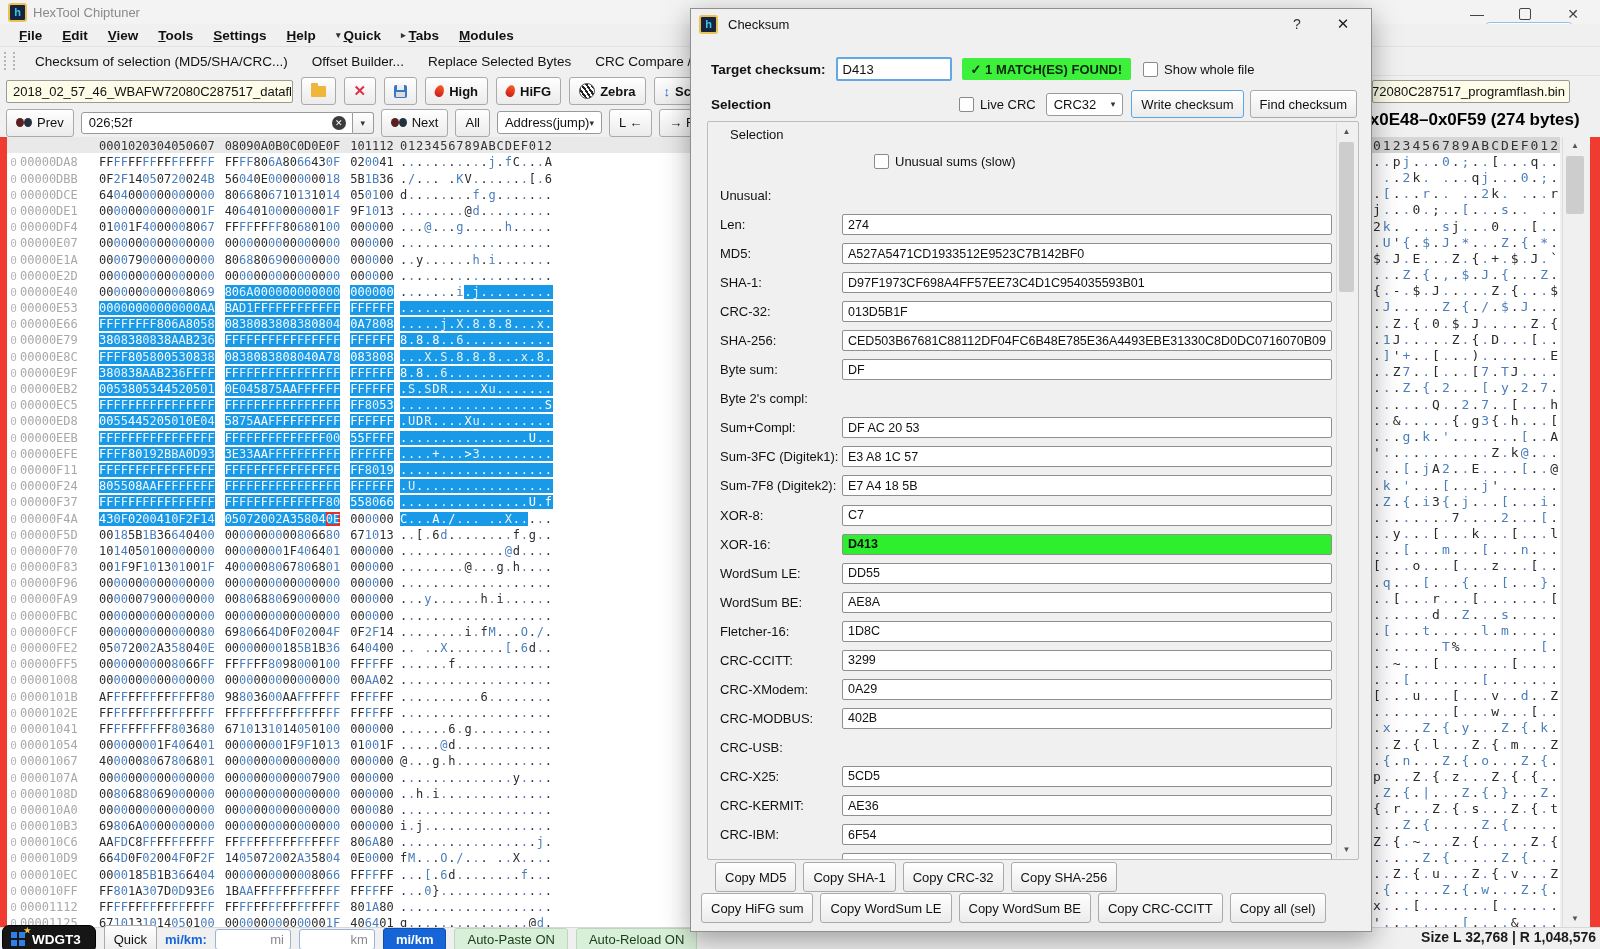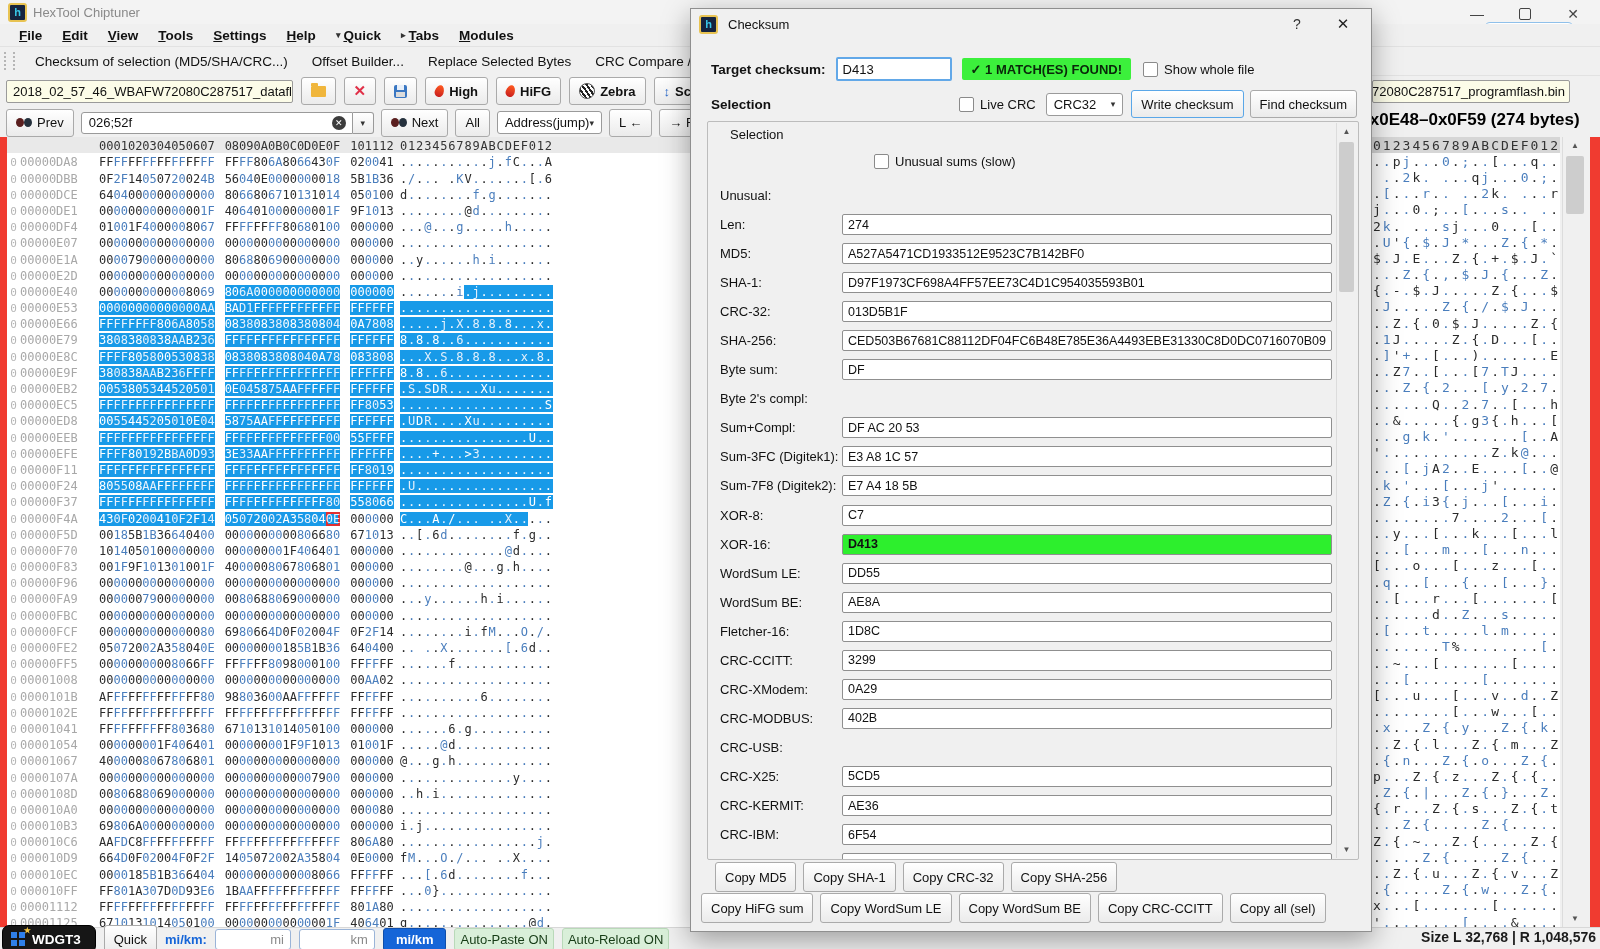--- a/index.html
+++ b/index.html
@@ -94,21 +94,21 @@
          padding:0 14px 0 8px;font-weight:bold;font-size:13.5px;border:1px solid #000;}
   .winlogo{width:14px;height:14px;display:grid;grid-template-columns:6px 6px;grid-template-rows:6px 6px;gap:1.5px;position:relative;}
   .winlogo i{background:#2f7fe8;display:block;}
   .winlogo:after{content:"★";position:absolute;right:-6px;top:-6px;color:#f4c542;font-size:8px;}
   #units-label{color:#1565d8;font-weight:bold;}
   .unit-input{width:62px;height:19px;background:#fff;border:1px solid #9ab4d8;border-radius:3px;display:flex;align-items:center;
               justify-content:flex-end;padding:0 6px;color:#8a8a8a;font-size:13px;}
   #mikm-btn{background:#1565d8;color:#fff;font-weight:bold;border:1px solid #0f4eaa;border-radius:3px;height:21px;
             display:inline-flex;align-items:center;padding:0 12px;}
   .green-btn{background:#d9efd9;border:1px solid #b9d9b9;border-radius:3px;height:21px;display:inline-flex;align-items:center;
-             padding:0 5px;color:#163c16;}
+             padding:0 12px;color:#163c16;}
   #size-info{position:absolute;right:4px;top:929px;font-weight:bold;font-size:14px;color:#1b1b1b;}
   
   #dialog{position:absolute;left:690px;top:8px;width:680px;height:922px;background:#f0f0f0;border:1px solid #8f8f8f;
           box-shadow:0 8px 26px rgba(0,0,0,.35);}
   #dlg-titlebar{position:absolute;left:0;top:0;width:100%;height:30px;display:flex;align-items:center;}
   #dlg-title{font-size:13px;margin-left:4px;}
   #dlg-help{position:absolute;right:62px;top:4px;width:24px;height:22px;display:flex;align-items:center;justify-content:center;font-size:14px;color:#333;}
   #dlg-close{position:absolute;right:14px;top:4px;width:28px;height:22px;display:flex;align-items:center;justify-content:center;font-size:15px;color:#222;}
   .dlg-row1{position:absolute;left:20px;top:47px;width:646px;height:26px;display:flex;align-items:center;}
   .dlg-row2{position:absolute;left:20px;top:82px;width:646px;height:26px;display:flex;align-items:center;}

